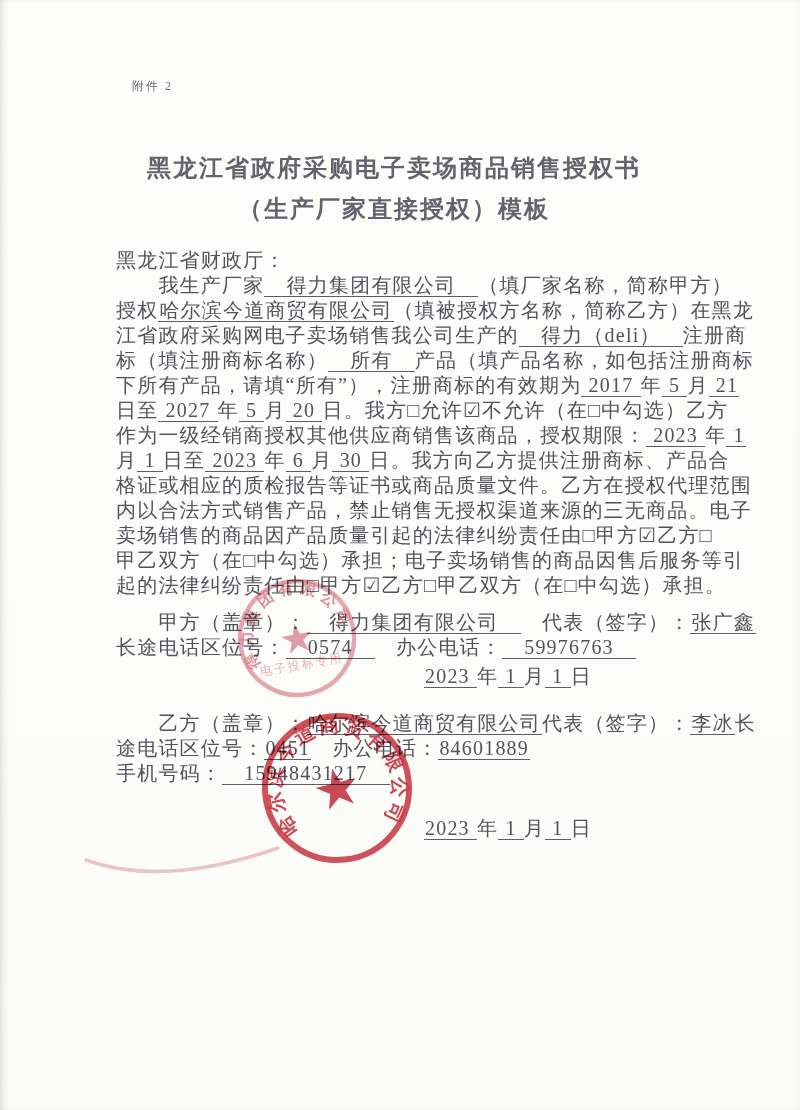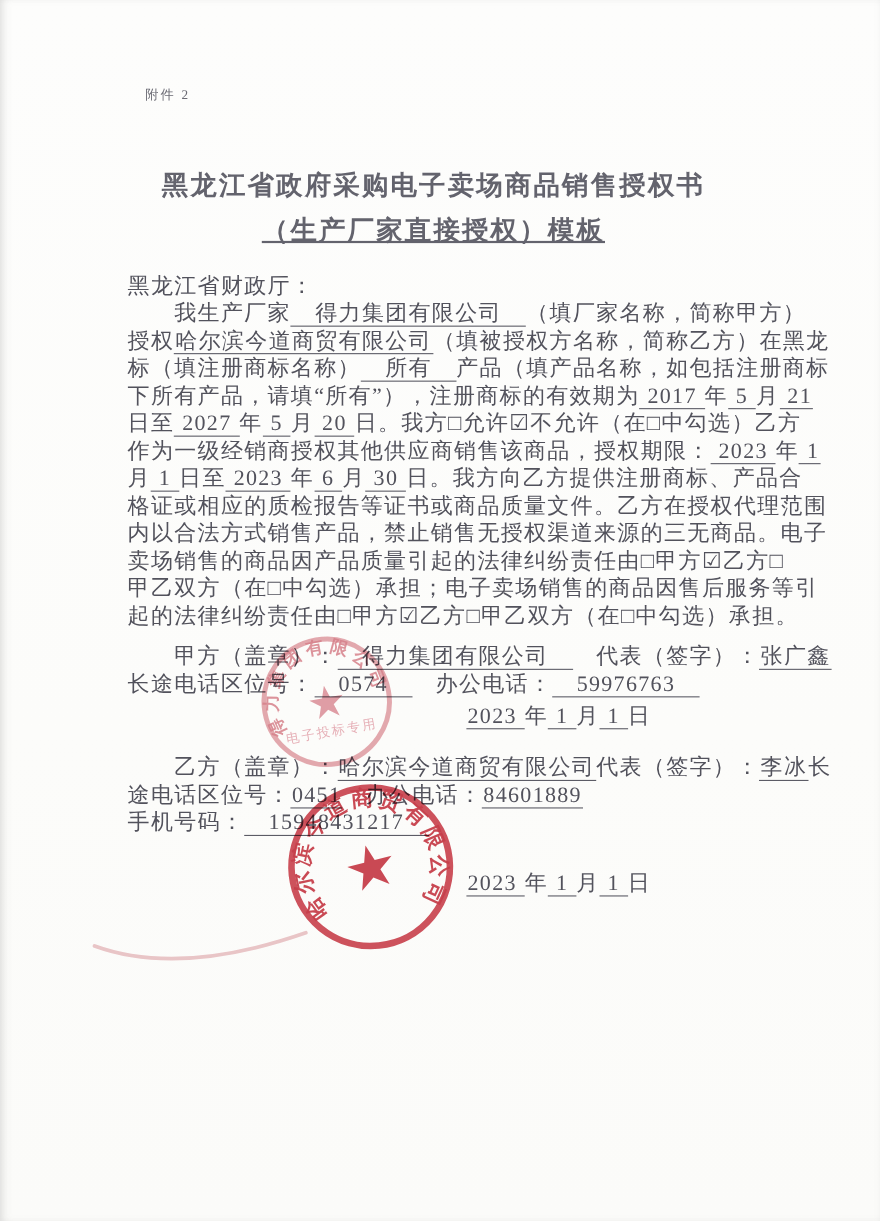--- a/index.html
+++ b/index.html
@@ -18,21 +18,21 @@
   }
   .attachment{
     position:absolute;left:100px;top:78px;
     font-size:12px;color:#6b6b74;letter-spacing:2px;margin-left:32px;
   }
   .title{
     position:absolute;left:0;width:788px;text-align:center;
     font-weight:bold;color:#63636d;letter-spacing:2px;
   }
   .title1{top:152px;font-size:24px;}
-  .title2{top:193px;font-size:24px;text-decoration:underline;}
+  .title2{top:193px;font-size:24px;}
   .doc-lines{
     position:absolute;left:100px;top:248px;width:610px;
   }
   .line{
     font-size:20px;line-height:25px;height:25px;
     letter-spacing:1.2px;white-space:nowrap;color:#52525c;margin-left:16px;
   }
   .line .u{
     border-bottom:1.5px solid #5c5c66;
     padding:0 1px;
@@ -58,20 +58,21 @@
 
   <div class="attachment">附件 2</div>
 
   <div class="title title1">黑龙江省政府采购电子卖场商品销售授权书</div>
   <div class="title title2">（生产厂家直接授权）模板</div>
 
   <div class="doc-lines">
       <div class="line"><span>黑龙江省财政厅：</span></div>
       <div class="line"><span>　　我生产厂家</span><span class="u">　得力集团有限公司　</span><span>（填厂家名称，简称甲方）</span></div>
       <div class="line"><span>授权</span><span class="u">哈尔滨今道商贸有限公司</span><span>（填被授权方名称，简称乙方）在黑龙</span></div>
+      <div class="line"><span>江省政府采购网电子卖场销售我公司生产的</span><span class="u">　得力（deli）　</span><span>注册商</span></div>
       <div class="line"><span>标（填注册商标名称）</span><span class="u">　所有　</span><span>产品（填产品名称，如包括注册商标</span></div>
       <div class="line"><span>下所有产品，请填“所有”），注册商标的有效期为</span><span class="u"> 2017 </span><span>年</span><span class="u"> 5 </span><span>月</span><span class="u"> 21</span></div>
       <div class="line"><span>日至</span><span class="u"> 2027 </span><span>年</span><span class="u"> 5 </span><span>月</span><span class="u"> 20 </span><span>日。我方□允许☑不允许（在□中勾选）乙方</span></div>
       <div class="line"><span>作为一级经销商授权其他供应商销售该商品，授权期限：</span><span class="u"> 2023 </span><span>年</span><span class="u"> 1</span></div>
       <div class="line"><span>月</span><span class="u"> 1 </span><span>日至</span><span class="u"> 2023 </span><span>年</span><span class="u"> 6 </span><span>月</span><span class="u"> 30 </span><span>日。我方向乙方提供注册商标、产品合</span></div>
       <div class="line"><span>格证或相应的质检报告等证书或商品质量文件。乙方在授权代理范围</span></div>
       <div class="line"><span>内以合法方式销售产品，禁止销售无授权渠道来源的三无商品。电子</span></div>
       <div class="line"><span>卖场销售的商品因产品质量引起的法律纠纷责任由□甲方☑乙方□</span></div>
       <div class="line"><span>甲乙双方（在□中勾选）承担；电子卖场销售的商品因售后服务等引</span></div>
       <div class="line"><span>起的法律纠纷责任由□甲方☑乙方□甲乙双方（在□中勾选）承担。</span></div>

